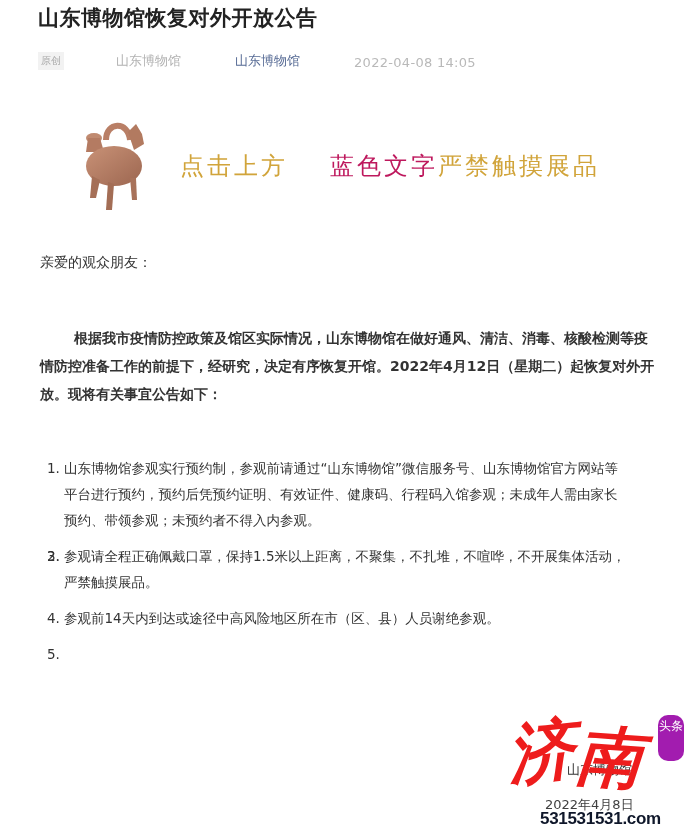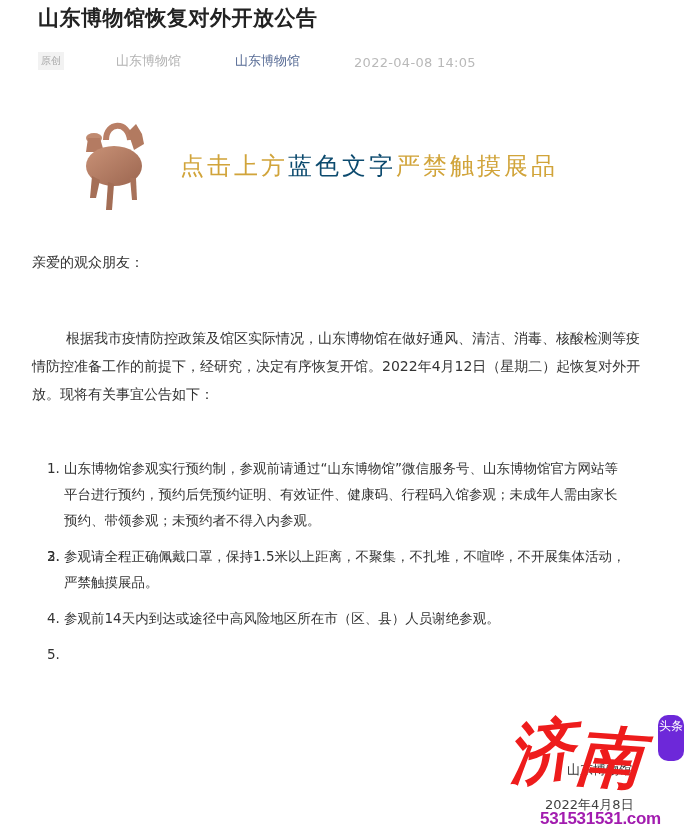--- a/index.html
+++ b/index.html
@@ -25,44 +25,44 @@
   .meta-date { color: #b9b9b9; letter-spacing: 0.3px; }
 
   .banner { position: absolute; left: 80px; top: 118px; width: 530px; height: 98px; }
   .vessel { position: absolute; left: 0; top: 0; width: 70px; height: 95px; }
   .slogan {
     position: absolute; left: 100px; top: 32px; font-size: 24px;
     font-family: "DejaVu Serif", "Liberation Serif", serif; letter-spacing: 3px;
     white-space: nowrap;
   }
   .slogan .gold { color: #d1a43a; }
-  .slogan .blue { color: #0c4a6e; }
+  .slogan .blue { color: #be185d; margin-left: 42px; }
 
-  .body-text { position: absolute; left: 32px; width: 620px; font-size: 14px; line-height: 28px; color: #333; }
+  .body-text { position: absolute; left: 40px; width: 620px; font-size: 14px; line-height: 28px; color: #333; }
   .greeting { top: 248px; }
-  .intro { top: 324px; text-indent: 34px; }
+  .intro { top: 324px; text-indent: 34px; font-weight: bold; }
 
   .list { position: absolute; left: 47px; top: 455px; width: 580px; margin: 0; padding: 0; list-style: none; font-size: 13.5px; line-height: 26px; color: #333; }
   .list li { position: relative; padding-left: 17px; margin-bottom: 10px; }
   .list li .num { position: absolute; left: 0; top: 0; }
 
   .signature { position: absolute; left: 567px; top: 761px; font-size: 13px; color: #333; }
   .sign-date { position: absolute; left: 545px; top: 796px; font-size: 13px; color: #404040; }
 
   .watermark { position: absolute; left: 500px; top: 705px; width: 200px; height: 126px; pointer-events: none; }
   .wm-char { position: absolute; color: #ee1c1c; font-weight: bold; font-family: "DejaVu Serif", serif; font-style: italic; }
   .wm-ji { left: 8px; top: 2px; font-size: 66px; transform: rotate(-6deg); }
   .wm-nan { left: 76px; top: 8px; font-size: 66px; transform: rotate(4deg); }
   .wm-tag {
     position: absolute; left: 158px; top: 10px; width: 26px; height: 46px;
-    background: #6d28d9; border-radius: 10px; color: #fff; font-size: 12px;
+    background: #a21caf; border-radius: 10px; color: #fff; font-size: 12px;
     line-height: 15px; text-align: center; padding-top: 4px; box-sizing: border-box;
   }
   .wm-url {
-    position: absolute; left: 40px; top: 104px; color: #a21caf; font-weight: bold;
+    position: absolute; left: 40px; top: 104px; color: #0f172a; font-weight: bold;
     font-family: "Liberation Sans", sans-serif; font-size: 17px; letter-spacing: -0.3px;
   }
 </style>
 </head>
 <body>
 
 <h1 class="title" style="margin:0">山东博物馆恢复对外开放公告</h1>
 
 <div class="meta">
   <span class="badge">原创</span>

